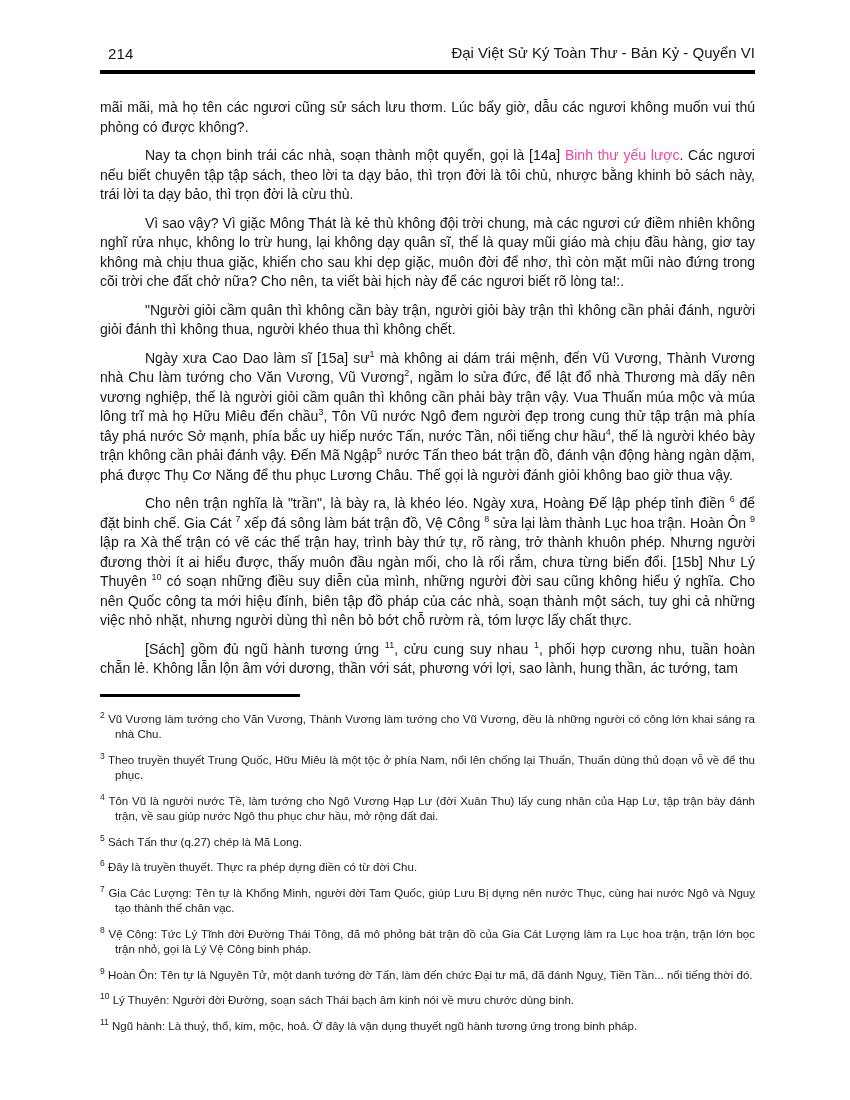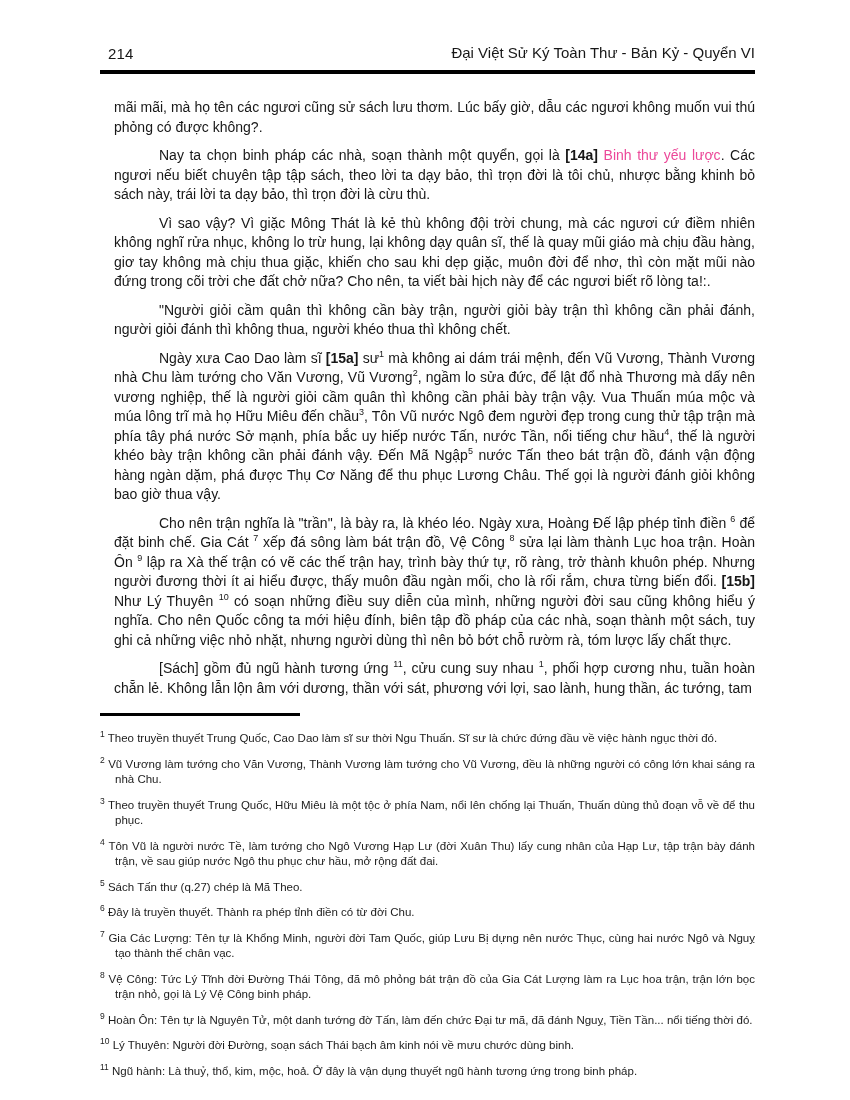--- a/index.html
+++ b/index.html
@@ -8,25 +8,25 @@
     background:#ffffff;overflow:hidden;
     padding:44px 95px 0 100px;
     font-family:"Liberation Sans","DejaVu Sans",sans-serif;
     color:#171717;
   }
   .header{position:relative;padding-bottom:9px;border-bottom:4px solid #000;}
   .page-num{position:absolute;left:8px;top:1px;font-size:15px;letter-spacing:.2px;}
   .header-title{text-align:right;font-size:15px;}
   .body{padding-top:24px;}
   .para{
-    margin:0 0 9px 14px;text-align:justify;
+    margin:0 0 9px 0;text-align:justify;
     font-size:14px;line-height:19.5px;
   }
   .para.indent{text-indent:45px;}
-  .b{font-weight:bold;}
+  .b{font-weight:normal;}
   .book{color:#ec4899;}
   sup{font-size:9px;line-height:0;}
   .fn-rule{width:200px;height:0;border-top:3px solid #000;margin:15px 0 13px 0;}
   .footnotes{padding-top:2px;}
   .footnote{
     font-size:11.5px;line-height:15.5px;text-align:justify;
     margin:0 0 10px 0;padding-left:15px;text-indent:-15px;
     color:#1c1c1c;
   }
   .fn-num{font-size:8.5px;}
@@ -35,36 +35,35 @@
 <body>
 
 <div class="page">
   <div class="header">
     <span class="page-num">214</span>
     <div class="header-title">Đại Việt Sử Ký Toàn Thư - Bản Kỷ - Quyển VI</div>
   </div>
 
   <div class="body">
       <p class="para"><span>mãi mãi, mà họ tên các ngươi cũng sử sách lưu thơm. Lúc bấy giờ, dẫu các ngươi không muốn vui thú phỏng có được không?.</span></p>
-      <p class="para indent"><span>Nay ta chọn binh pháp các nhà, soạn thành một quyển, gọi là </span><span class="b">[14a]</span><span class="book"> Binh thư yếu lược</span><span>. Các ngươi nếu biết chuyên tập tập sách, theo lời ta dạy bảo, thì trọn đời là tôi chủ, nhược bằng khinh bỏ sách này, trái lời ta dạy bảo, thì trọn đời là cừu thù.</span></p>
+      <p class="para indent"><span>Nay ta chọn binh trái các nhà, soạn thành một quyển, gọi là </span><span class="b">[14a]</span><span class="book"> Binh thư yếu lược</span><span>. Các ngươi nếu biết chuyên tập tập sách, theo lời ta dạy bảo, thì trọn đời là tôi chủ, nhược bằng khinh bỏ sách này, trái lời ta dạy bảo, thì trọn đời là cừu thù.</span></p>
       <p class="para indent"><span>Vì sao vậy? Vì giặc Mông Thát là kẻ thù không đội trời chung, mà các ngươi cứ điềm nhiên không nghĩ rửa nhục, không lo trừ hung, lại không dạy quân sĩ, thế là quay mũi giáo mà chịu đầu hàng, giơ tay không mà chịu thua giặc, khiến cho sau khi dẹp giặc, muôn đời để nhơ, thì còn mặt mũi nào đứng trong cõi trời che đất chở nữa? Cho nên, ta viết bài hịch này để các ngươi biết rõ lòng ta!:.</span></p>
       <p class="para indent"><span>"Người giỏi cầm quân thì không cần bày trận, người giỏi bày trận thì không cần phải đánh, người giỏi đánh thì không thua, người khéo thua thì không chết.</span></p>
       <p class="para indent"><span>Ngày xưa Cao Dao làm sĩ </span><span class="b">[15a]</span><span> sư</span><sup>1</sup><span> mà không ai dám trái mệnh, đến Vũ Vương, Thành Vương nhà Chu làm tướng cho Văn Vương, Vũ Vương</span><sup>2</sup><span>, ngầm lo sửa đức, để lật đổ nhà Thương mà dấy nên vương nghiệp, thế là người giỏi cầm quân thì không cần phải bày trận vậy. Vua Thuấn múa mộc và múa lông trĩ mà họ Hữu Miêu đến chầu</span><sup>3</sup><span>, Tôn Vũ nước Ngô đem người đẹp trong cung thử tập trận mà phía tây phá nước Sở mạnh, phía bắc uy hiếp nước Tấn, nước Tần, nổi tiếng chư hầu</span><sup>4</sup><span>, thế là người khéo bày trận không cần phải đánh vậy. Đến Mã Ngập</span><sup>5</sup><span> nước Tấn theo bát trận đồ, đánh vận động hàng ngàn dặm, phá được Thụ Cơ Năng để thu phục Lương Châu. Thế gọi là người đánh giỏi không bao giờ thua vậy.</span></p>
       <p class="para indent"><span>Cho nên trận nghĩa là "trần", là bày ra, là khéo léo. Ngày xưa, Hoàng Đế lập phép tỉnh điền </span><sup>6</sup><span> để đặt binh chế. Gia Cát </span><sup>7</sup><span> xếp đá sông làm bát trận đồ, Vệ Công </span><sup>8</sup><span> sửa lại làm thành Lục hoa trận. Hoàn Ôn </span><sup>9</sup><span> lập ra Xà thế trận có vẽ các thế trận hay, trình bày thứ tự, rõ ràng, trở thành khuôn phép. Nhưng người đương thời ít ai hiểu được, thấy muôn đầu ngàn mối, cho là rối rắm, chưa từng biến đổi. </span><span class="b">[15b]</span><span> Như Lý Thuyên </span><sup>10</sup><span> có soạn những điều suy diễn của mình, những người đời sau cũng không hiểu ý nghĩa. Cho nên Quốc công ta mới hiệu đính, biên tập đồ pháp của các nhà, soạn thành một sách, tuy ghi cả những việc nhỏ nhặt, nhưng người dùng thì nên bỏ bớt chỗ rườm rà, tóm lược lấy chất thực.</span></p>
       <p class="para indent"><span>[Sách] gồm đủ ngũ hành tương ứng </span><sup>11</sup><span>, cửu cung suy nhau </span><sup>1</sup><span>, phối hợp cương nhu, tuần hoàn chẵn lẻ. Không lẫn lộn âm với dương, thần với sát, phương với lợi, sao lành, hung thần, ác tướng, tam</span></p>
     </div>
 
   <div class="fn-rule"></div>
 
   <div class="footnotes">
-      <div class="footnote"><sup class="fn-num">1</sup><span> Theo truyền thuyết Trung Quốc, Cao Dao làm sĩ sư thời Ngu Thuấn. Sĩ sư là chức đứng đầu về việc hành ngục thời đó.</span></div>
       <div class="footnote"><sup class="fn-num">2</sup><span> Vũ Vương làm tướng cho Văn Vương, Thành Vương làm tướng cho Vũ Vương, đều là những người có công lớn khai sáng ra nhà Chu.</span></div>
       <div class="footnote"><sup class="fn-num">3</sup><span> Theo truyền thuyết Trung Quốc, Hữu Miêu là một tộc ở phía Nam, nổi lên chống lại Thuấn, Thuấn dùng thủ đoạn vỗ về để thu phục.</span></div>
       <div class="footnote"><sup class="fn-num">4</sup><span> Tôn Vũ là người nước Tề, làm tướng cho Ngô Vương Hạp Lư (đời Xuân Thu) lấy cung nhân của Hạp Lư, tập trận bày đánh trận, về sau giúp nước Ngô thu phục chư hầu, mở rộng đất đai.</span></div>
-      <div class="footnote"><sup class="fn-num">5</sup><span> Sách Tấn thư (q.27) chép là Mã Theo.</span></div>
-      <div class="footnote"><sup class="fn-num">6</sup><span> Đây là truyền thuyết. Thành ra phép tỉnh điền có từ đời Chu.</span></div>
+      <div class="footnote"><sup class="fn-num">5</sup><span> Sách Tấn thư (q.27) chép là Mã Long.</span></div>
+      <div class="footnote"><sup class="fn-num">6</sup><span> Đây là truyền thuyết. Thực ra phép dựng điền có từ đời Chu.</span></div>
       <div class="footnote"><sup class="fn-num">7</sup><span> Gia Các Lượng: Tên tự là Khổng Minh, người đời Tam Quốc, giúp Lưu Bị dựng nên nước Thục, cùng hai nước Ngô và Nguỵ tạo thành thế chân vạc.</span></div>
       <div class="footnote"><sup class="fn-num">8</sup><span> Vệ Công: Tức Lý Tĩnh đời Đường Thái Tông, đã mô phỏng bát trận đồ của Gia Cát Lượng làm ra Lục hoa trận, trận lớn bọc trận nhỏ, gọi là Lý Vệ Công binh pháp.</span></div>
       <div class="footnote"><sup class="fn-num">9</sup><span> Hoàn Ôn: Tên tự là Nguyên Tử, một danh tướng đờ Tấn, làm đến chức Đại tư mã, đã đánh Nguỵ, Tiền Tần... nổi tiếng thời đó.</span></div>
       <div class="footnote"><sup class="fn-num">10</sup><span> Lý Thuyên: Người đời Đường, soạn sách Thái bạch âm kinh nói về mưu chước dùng binh.</span></div>
       <div class="footnote"><sup class="fn-num">11</sup><span> Ngũ hành: Là thuỷ, thổ, kim, mộc, hoả. Ở đây là vận dụng thuyết ngũ hành tương ứng trong binh pháp.</span></div>
     </div>
 </div>
 
 </body></html>

